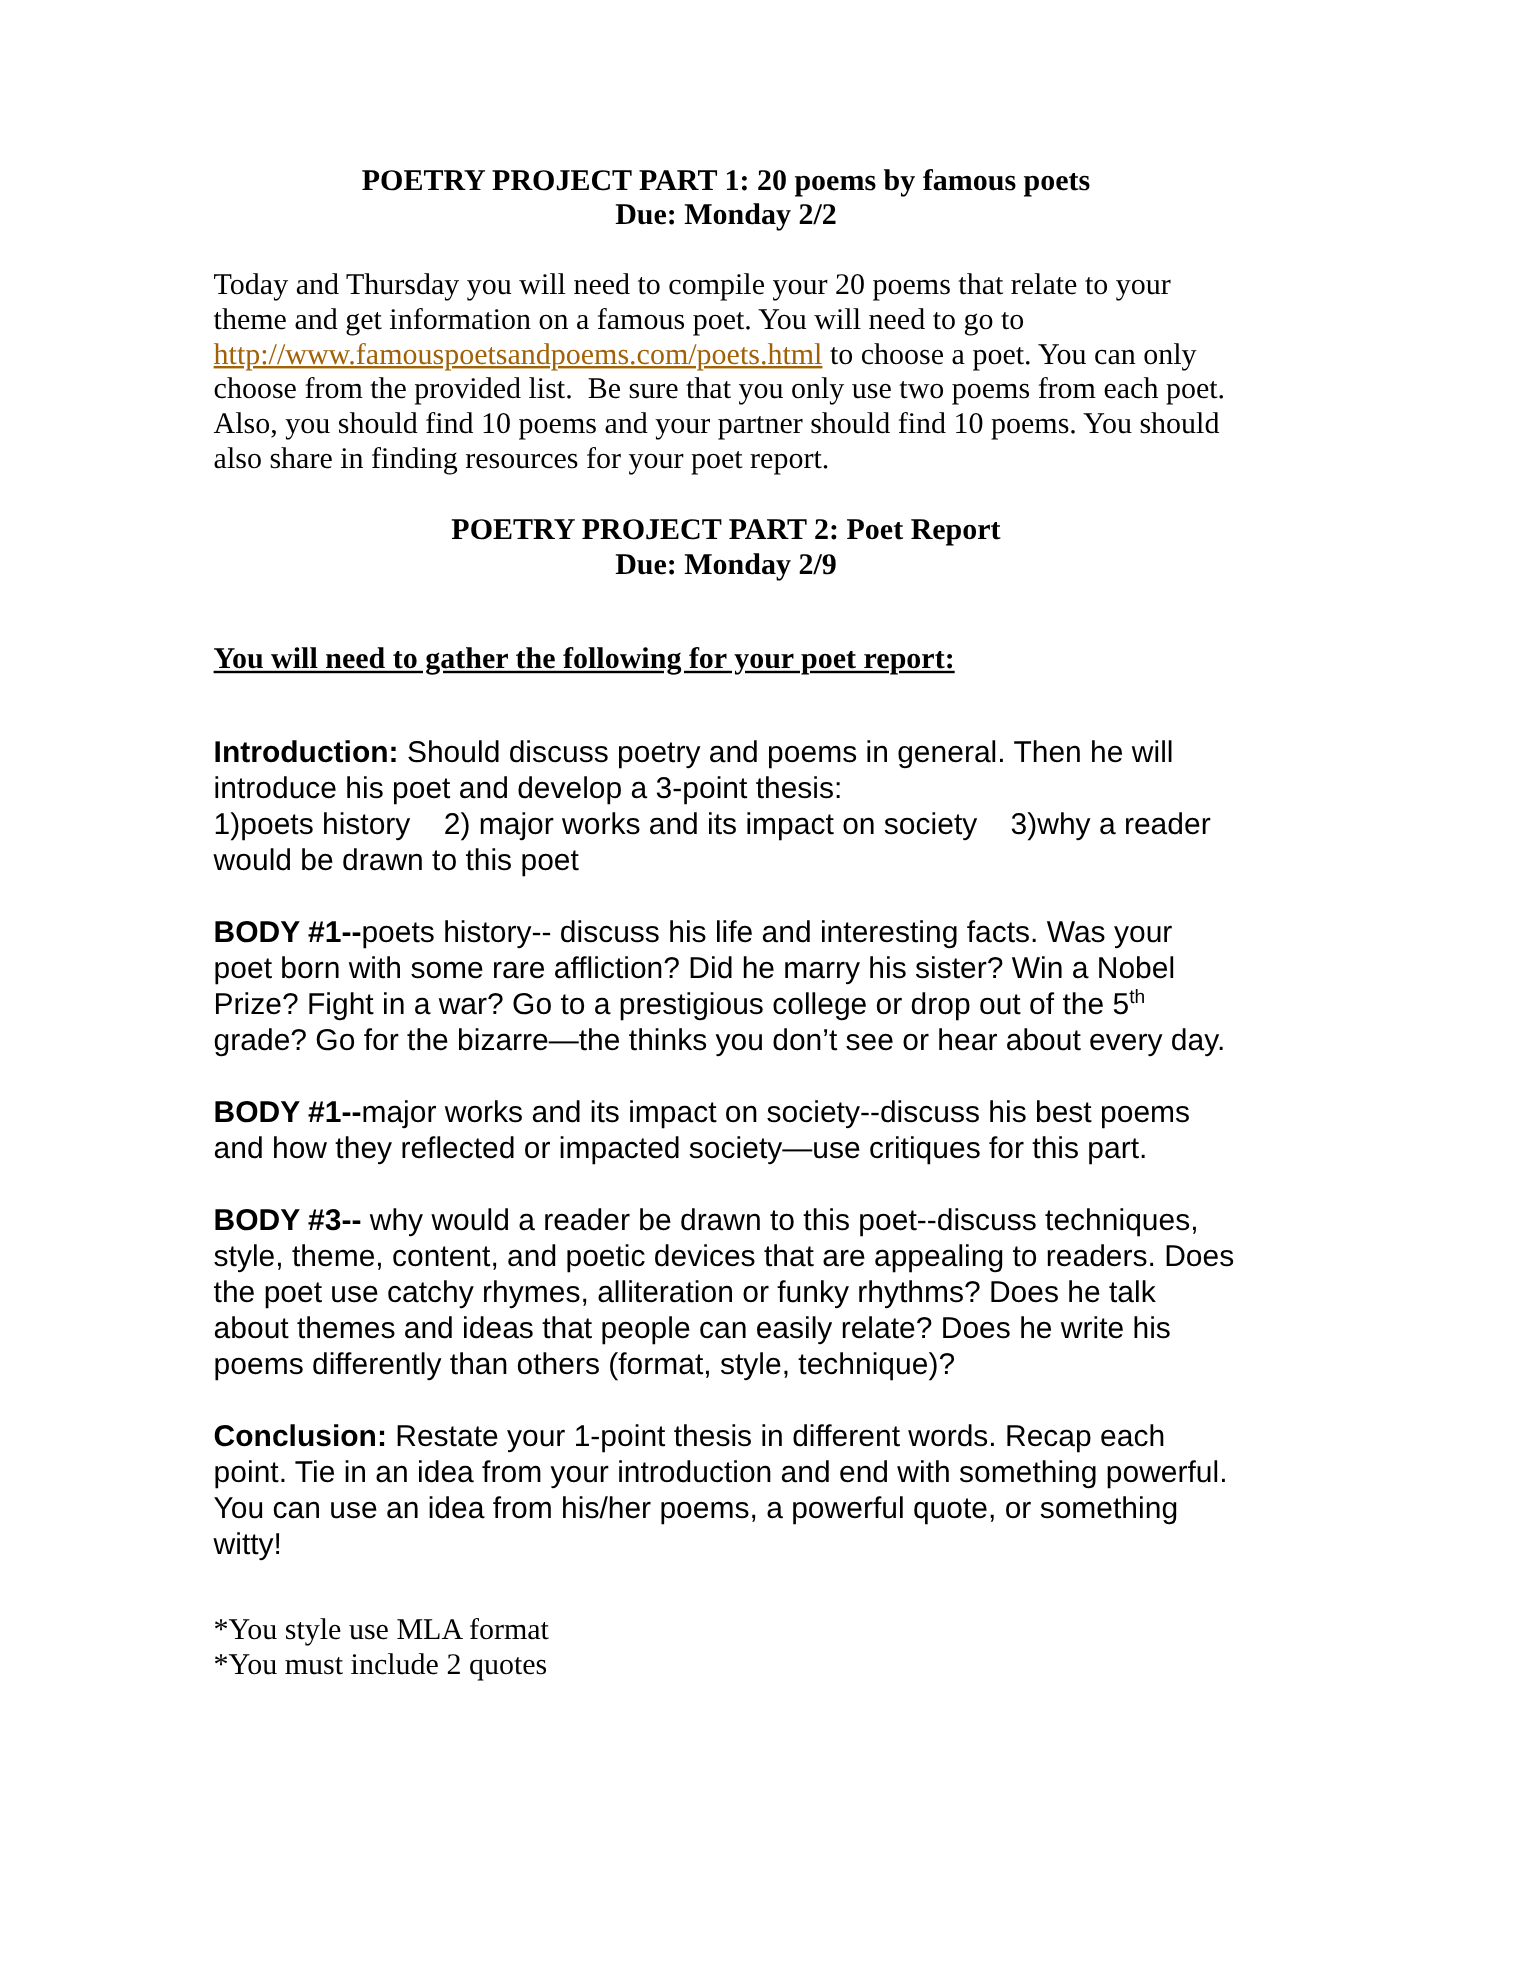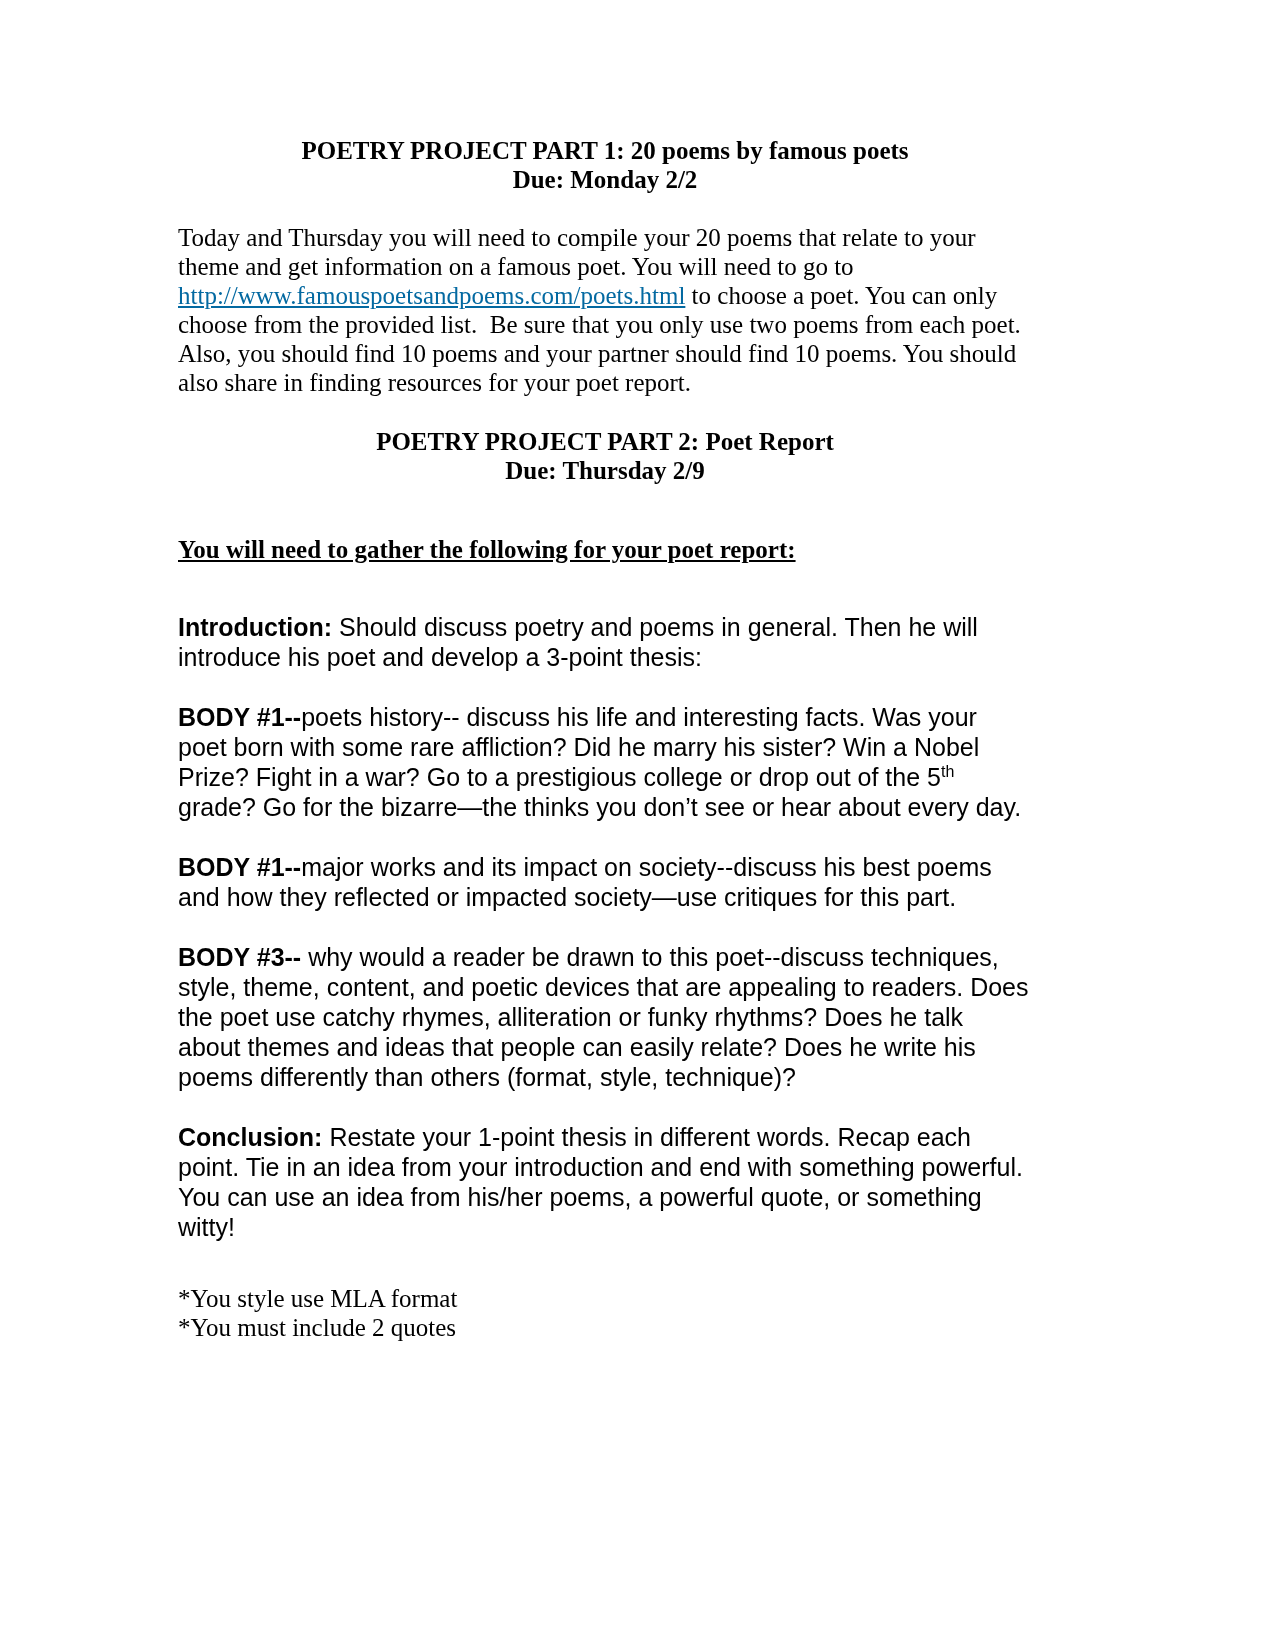--- a/index.html
+++ b/index.html
@@ -21,21 +21,21 @@
   }
   .serif { font-family: "Liberation Serif", serif; font-size: 25px; line-height: 29px; }
   .sans  { font-family: "Liberation Sans", sans-serif; font-size: 25px; line-height: 30px; }
   .center { text-align: center; }
   .bold { font-weight: bold; }
   .underline { text-decoration: underline; margin-top: 48px; }
   .prewrap { white-space: pre-wrap; }
   p.block { margin-bottom: 30px; }
   .title-block { margin-bottom: 29px; }
   .doc-link {
-    color: #0369a1;
+    color: #a16207;
     text-decoration: underline;
     cursor: pointer;
   }
   sup.sup {
     font-size: 16px;
     vertical-align: super;
     line-height: 0;
     text-align: right;
   }
   .notes div { line-height: 29px; }
@@ -47,26 +47,26 @@
 
   <div class="title-block">
     <div class="serif bold center">POETRY PROJECT PART 1: 20 poems by famous poets</div>
     <div class="serif bold center">Due: Monday 2/2</div>
   </div>
 
   <p class="serif block prewrap"><span>Today and Thursday you will need to compile your 20 poems that relate to your theme and get information on a famous poet. You will need to go to </span><a class="doc-link serif">http://www.famouspoetsandpoems.com/poets.html</a><span> to choose a poet. You can only choose from the provided list.  Be sure that you only use two poems from each poet. Also, you should find 10 poems and your partner should find 10 poems. You should also share in finding resources for your poet report.</span></p>
 
   <div class="title-block" style="">
     <div class="serif bold center">POETRY PROJECT PART 2: Poet Report</div>
-    <div class="serif bold center">Due: Thursday 2/9</div>
+    <div class="serif bold center">Due: Monday 2/9</div>
   </div>
 
   <p class="serif block" style="margin-top:50px;"><span class="bold underline">You will need to gather the following for your poet report:</span></p>
 
-  <p class="sans block prewrap" style="margin-top:48px;"><span class="bold">Introduction:</span><span> Should discuss poetry and poems in general. Then he will introduce his poet and develop a 3-point thesis:</span><br></p>
+  <p class="sans block prewrap" style="margin-top:48px;"><span class="bold">Introduction:</span><span> Should discuss poetry and poems in general. Then he will introduce his poet and develop a 3-point thesis:</span><br><span>1)poets history    2) major works and its impact on society    3)why a reader would be drawn to this poet</span></p>
 
   <p class="sans block prewrap"><span class="bold">BODY #1--</span><span>poets history-- discuss his life and interesting facts. Was your poet born with some rare affliction? Did he marry his sister? Win a Nobel Prize? Fight in a war? Go to a prestigious college or drop out of the 5</span><sup class="sup">th</sup><span> grade? Go for the bizarre—the thinks you don’t see or hear about every day.</span></p>
 
   <p class="sans block prewrap"><span class="bold">BODY #1--</span><span>major works and its impact on society--discuss his best poems and how they reflected or impacted society—use critiques for this part.</span></p>
 
   <p class="sans block prewrap"><span class="bold">BODY #3--</span><span> why would a reader be drawn to this poet--discuss techniques, style, theme, content, and poetic devices that are appealing to readers. Does the poet use catchy rhymes, alliteration or funky rhythms? Does he talk about themes and ideas that people can easily relate? Does he write his poems differently than others (format, style, technique)?</span></p>
 
   <p class="sans block prewrap"><span class="bold">Conclusion:</span><span> Restate your 1-point thesis in different words. Recap each point. Tie in an idea from your introduction and end with something powerful. You can use an idea from his/her poems, a powerful quote, or something witty!</span></p>
 
   <div class="serif notes" style="margin-top:42px;">

